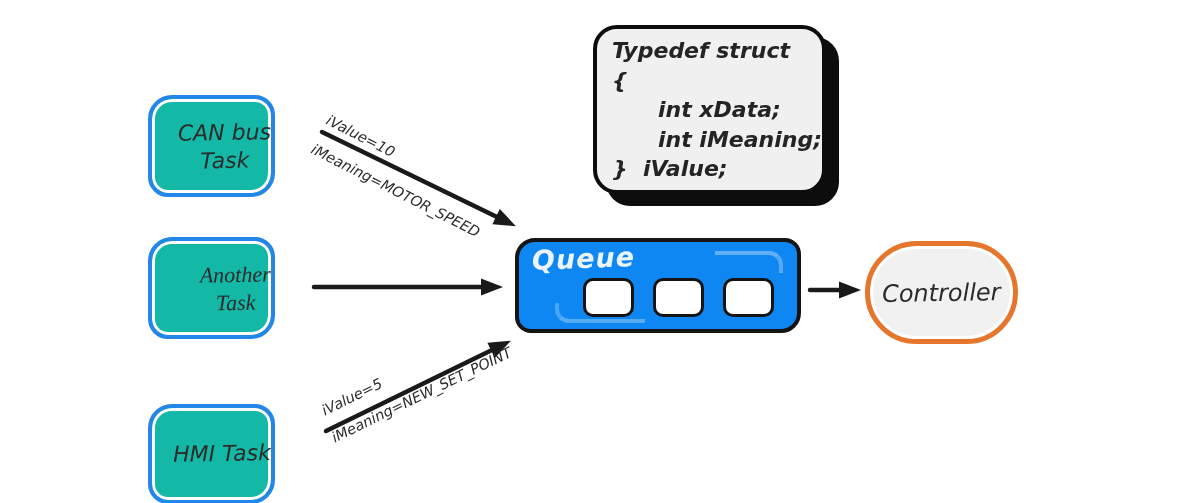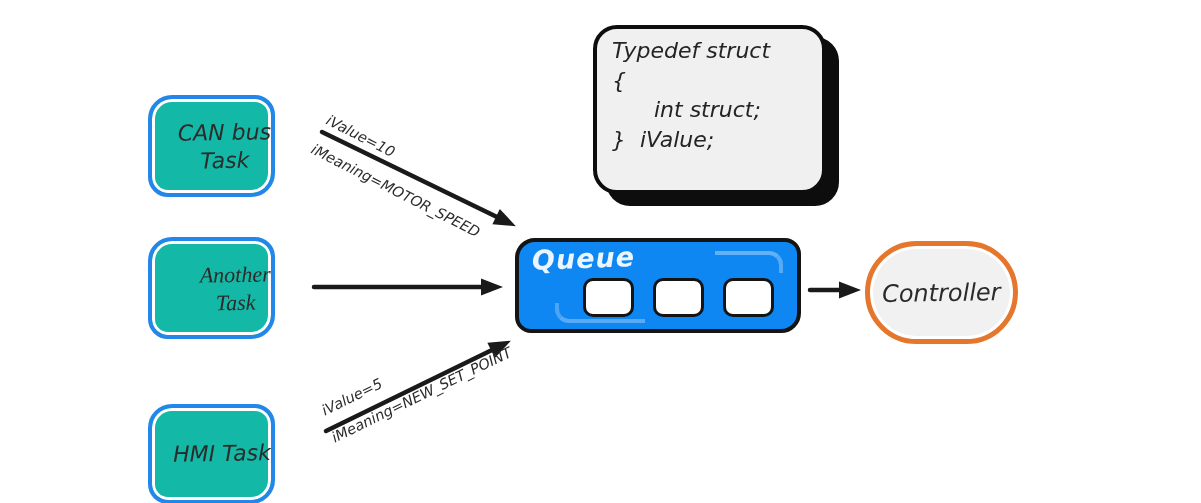--- a/index.html
+++ b/index.html
@@ -68,21 +68,21 @@
   }
 
   
   .codebox {
     position:absolute; left:593px; top:25px; width:233px; height:169px;
     background:#f0f0f0; border:4px solid #0d0d0d; border-radius:24px;
     box-shadow:13px 12px 0 0 #0d0d0d;
     padding:7px 0 0 15px;
   }
   .code-line {
-    font-size:22px; line-height:29.5px; font-style:italic; font-weight:400;
+    font-size:22px; line-height:29.5px; font-style:italic; font-weight:700;
     color:#242424; white-space:pre;
   }
 
   
   .edges { position:absolute; left:0; top:0; width:1201px; height:503px; pointer-events:none; }
   .edge-label {
     position:absolute; font-size:14.5px; font-style:italic; font-weight:500;
     color:#2b2b2b; white-space:nowrap; transform-origin:left top;
   }
   .lbl-can-1 { left:331px; top:112px; transform:rotate(27deg); }
@@ -138,21 +138,22 @@
     <div class="queue-slot slot-3"></div>
   </div>
 
   <div class="controller">
     <div class="controller-label">Controller</div>
   </div>
 
   <div class="codebox">
     <div class="code-line">Typedef struct</div>
     <div class="code-line">{</div>
-    <div class="code-line">      int struct;</div>
+    <div class="code-line">      int xData;</div>
+    <div class="code-line">      int iMeaning;</div>
     <div class="code-line">}  iValue;</div>
   </div>
 
   <div class="edge-label lbl-can-1">iValue=10</div>
   <div class="edge-label lbl-can-2">iMeaning=MOTOR_SPEED</div>
   <div class="edge-label lbl-hmi-1">iValue=5</div>
   <div class="edge-label lbl-hmi-2">iMeaning=NEW_SET_POINT</div>
 
 </div>
 

